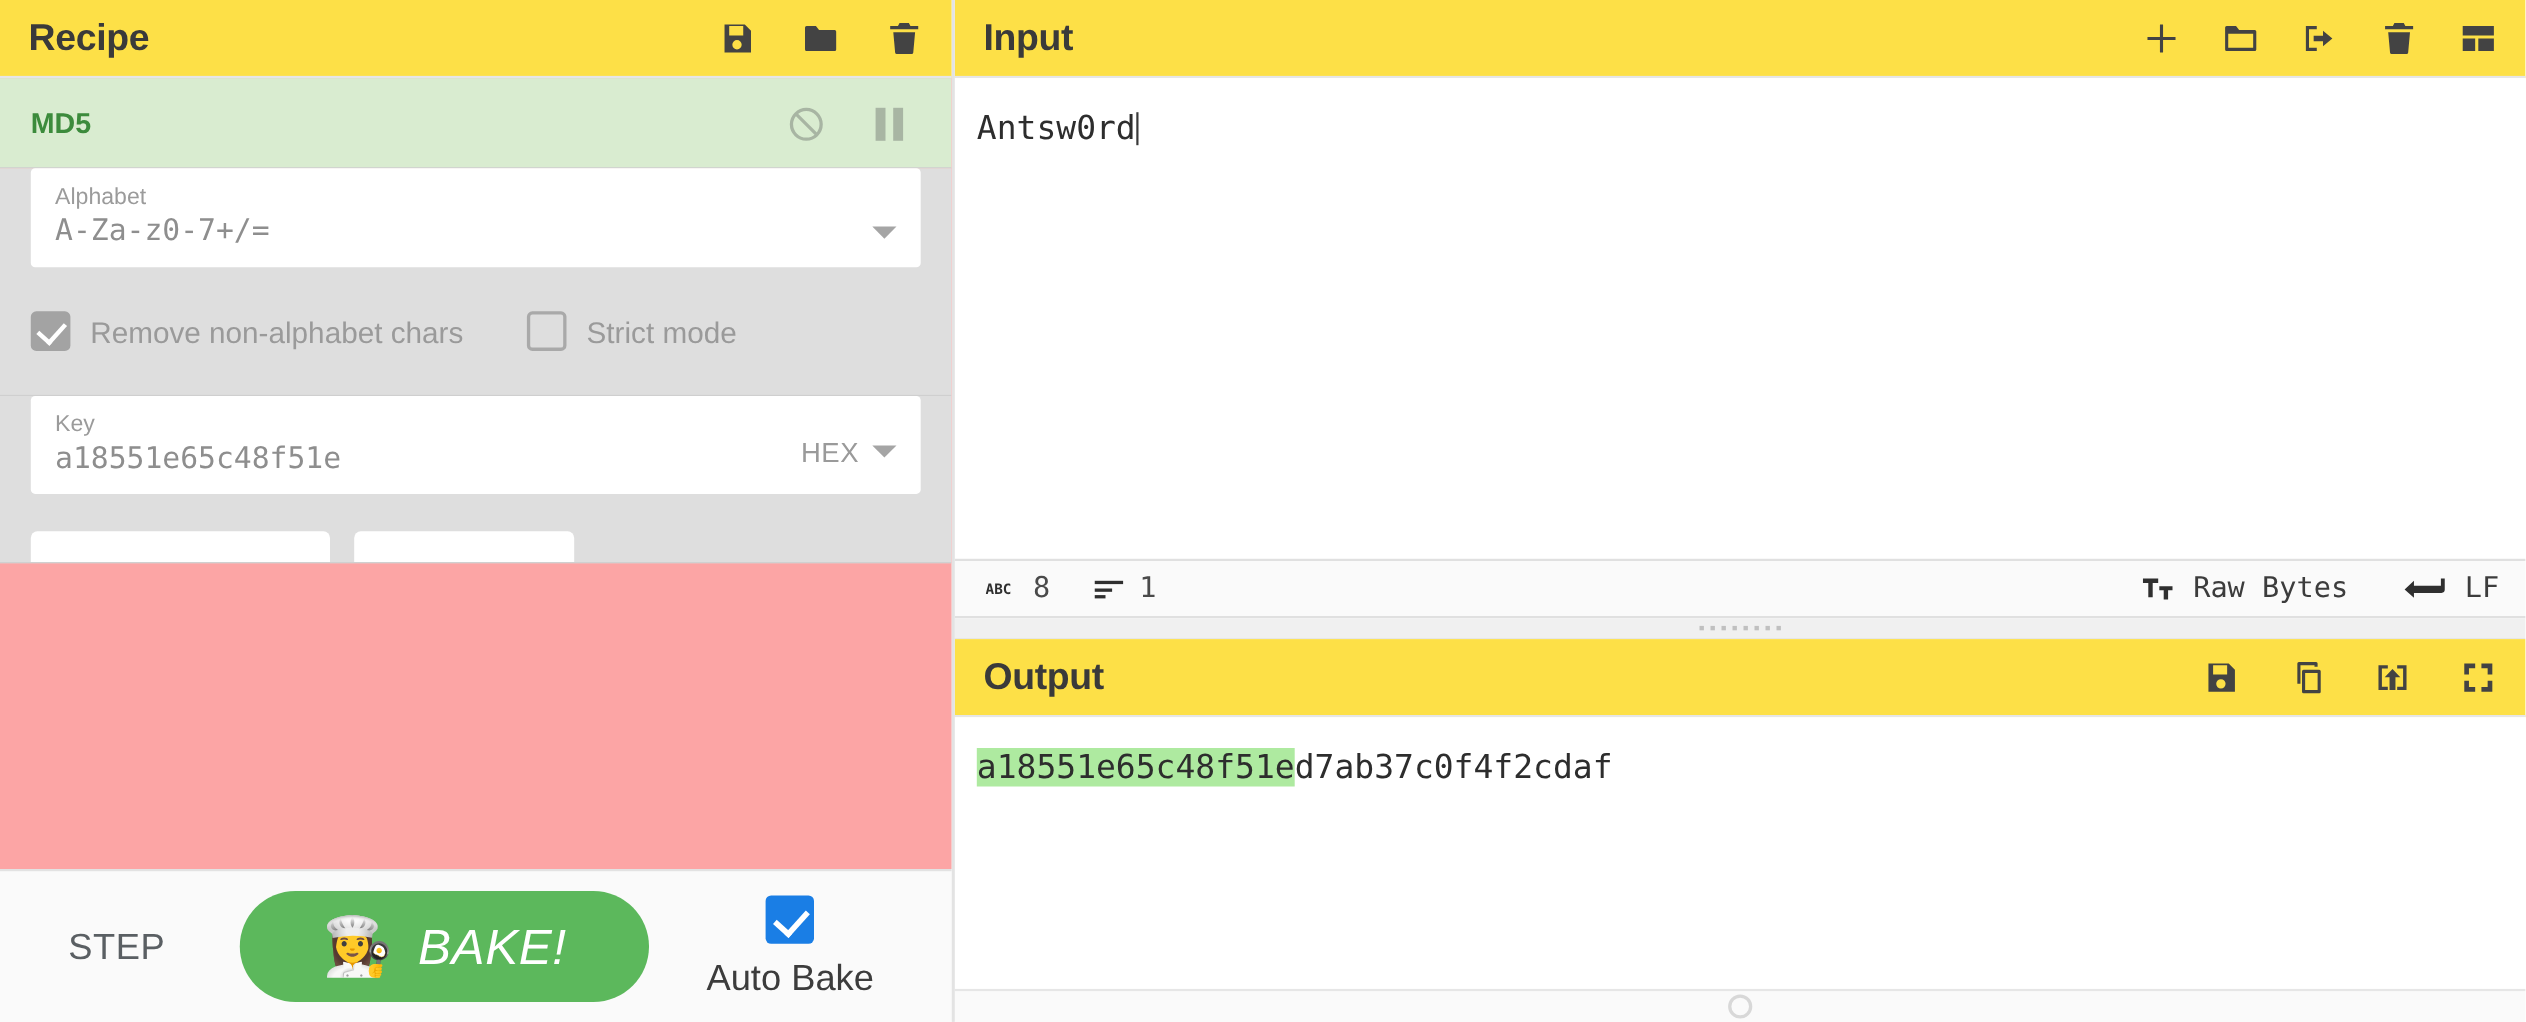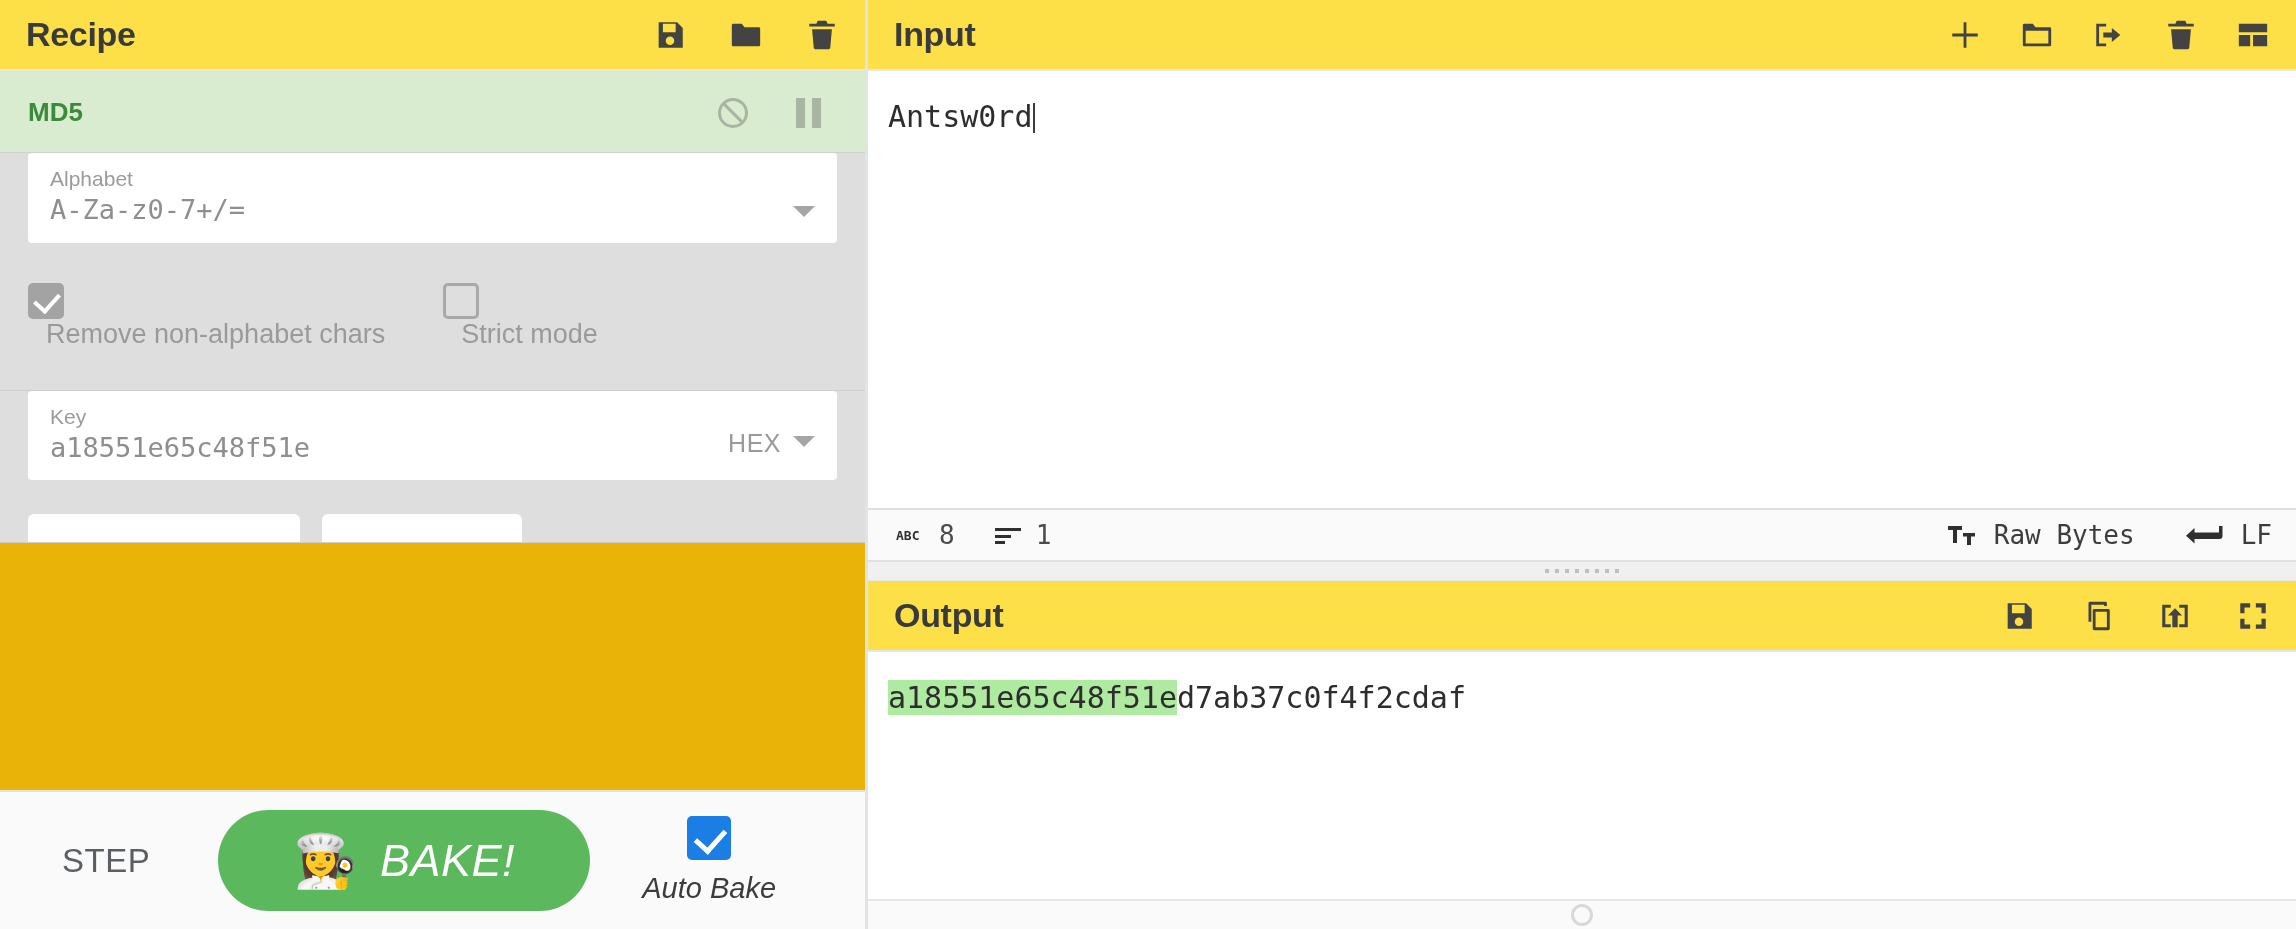--- a/index.html
+++ b/index.html
@@ -15,21 +15,21 @@
   .recipe-col { width: 868px; height: 929px; display: flex; flex-direction: column;
                 border-right: 3px solid #e3e3e3; position: relative; }
   .panel-title-bar {
     height: 71px; background: #fde047; border-bottom: 2px solid #e6e6e6;
     display: flex; align-items: center; padding: 0 26px; flex: none;
   }
   .panel-title { font-size: 34px; font-weight: bold; color: #3a3a3a; letter-spacing: -.3px; }
   .title-icons { margin-left: auto; display: flex; align-items: center; gap: 42px; }
   .ticon { width: 34px; height: 34px; display: block; fill: #434343; cursor: pointer; }
 
-  .rec-scroll { flex: 1; overflow: hidden; position: relative; background: #eab308; }
+  .rec-scroll { flex: 1; overflow: hidden; position: relative; background: #fca5a5; }
   .op {
     border-bottom: 1px solid #cfcfcf; position: relative;
   }
   .op.enabled-hl { background: #d9ecd0; }
   .op.normal { background: #dedede; }
   .op-head { display: flex; align-items: center; padding: 26px 28px 24px 28px; }
   .op-title { font-size: 26px; font-weight: bold; }
   .op.enabled-hl .op-title { color: #3c8b3c; }
   .op.normal .op-title { color: #8b8b8b; }
   .op-ctrls { margin-left: auto; display: flex; align-items: center; gap: 48px; padding-right: 16px; }
@@ -50,21 +50,21 @@
   .ing-left { flex: 1; min-width: 0; }
   .ing-label { font-size: 21px; color: #9b9b9b; line-height: 1.3; }
   .ing-value { font-size: 27px; color: #8e8e8e; font-family: "DejaVu Sans Mono", monospace;
                line-height: 1.35; white-space: nowrap; overflow: hidden; }
   .caret-dn { width: 0; height: 0; border-left: 11px solid transparent; border-right: 11px solid transparent;
               border-top: 11px solid #a5a5a5; margin-bottom: 12px; margin-left: 14px; cursor: pointer; }
   .hex-sel { display: flex; align-items: center; gap: 12px; margin-bottom: 8px; cursor: pointer; }
   .hex-sel span { font-size: 25px; color: #9a9a9a; letter-spacing: .5px; }
 
   .cbrow { display: flex; align-items: center; gap: 0; padding: 6px 28px 40px 28px; }
-  .cb { display: flex; align-items: flex-start; cursor: pointer; flex-direction: column; }
+  .cb { display: flex; align-items: flex-end; cursor: pointer; }
   .cbbox { width: 36px; height: 36px; border-radius: 5px; flex: none; }
   .cbbox.on { background: #a3a3a3; position: relative; }
   .cbbox.on::after { content:""; position:absolute; left:11px; top:5px; width:12px; height:20px;
                      border: solid #fff; border-width: 0 4px 4px 0; transform: rotate(42deg); }
   .cbbox.off { border: 3px solid #a9a9a9; background: transparent; }
   .cblabel { font-size: 27px; color: #9a9a9a; margin-left: 18px; white-space: nowrap; }
   .cb.second { margin-left: 58px; }
 
   
   .ghost-row { display: flex; gap: 22px; padding: 0 28px; }
@@ -78,21 +78,21 @@
   .bake-btn {
     margin-left: 68px; width: 372px; height: 101px; background: #5cb85c; border-radius: 52px;
     display: flex; align-items: center; justify-content: center; gap: 22px; cursor: pointer;
   }
   .chef { font-size: 52px; line-height: 1; }
   .bake-txt { font-size: 45px; color: #fff; letter-spacing: .5px; font-style: italic; }
   .autobake { margin-left: 52px; display: flex; flex-direction: column; align-items: center; cursor: pointer; }
   .ab-box { width: 44px; height: 44px; background: #1a7ee5; border-radius: 5px; position: relative; }
   .ab-box::after { content:""; position:absolute; left:14px; top:7px; width:14px; height:24px;
                    border: solid #fff; border-width: 0 5px 5px 0; transform: rotate(42deg); }
-  .ab-label { font-size: 29px; color: #3c3c3c; margin-top: 12px; font-style: italic; }
+  .ab-label { font-size: 33px; color: #3c3c3c; margin-top: 12px; }
 
   .grip { position: absolute; top: 0; bottom: 0; width: 10px; display: flex; flex-direction: column;
           justify-content: center; align-items: center; gap: 7px; }
   .grip i { width: 4px; height: 4px; background: #bdbdbd; display: block; }
 
   
   .io-col { flex: 1; display: flex; flex-direction: column; height: 929px; }
   .input-sec { display: flex; flex-direction: column; flex: none; height: 562px; }
   .io-body { flex: 1; background: #fff; padding: 26px 20px 0 20px; overflow: hidden; }
   .io-text { font-family: "DejaVu Sans Mono", monospace; font-size: 30px; color: #2d2d2d;

